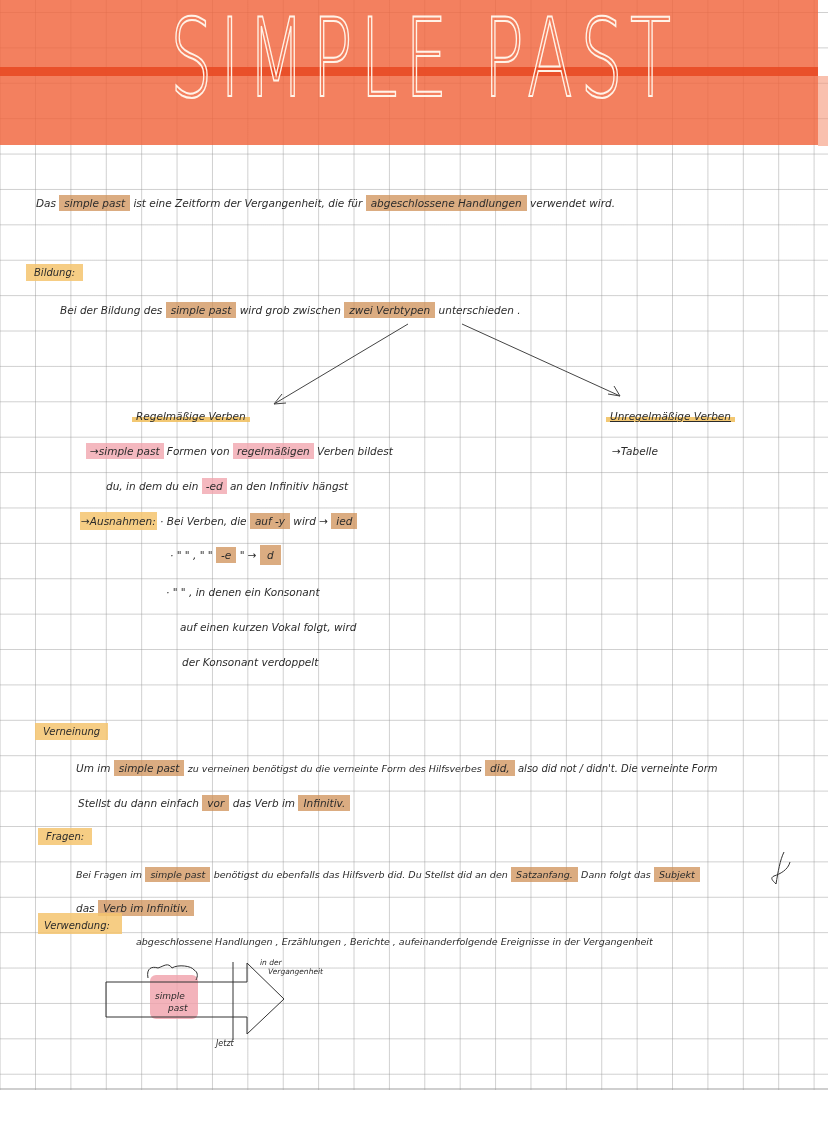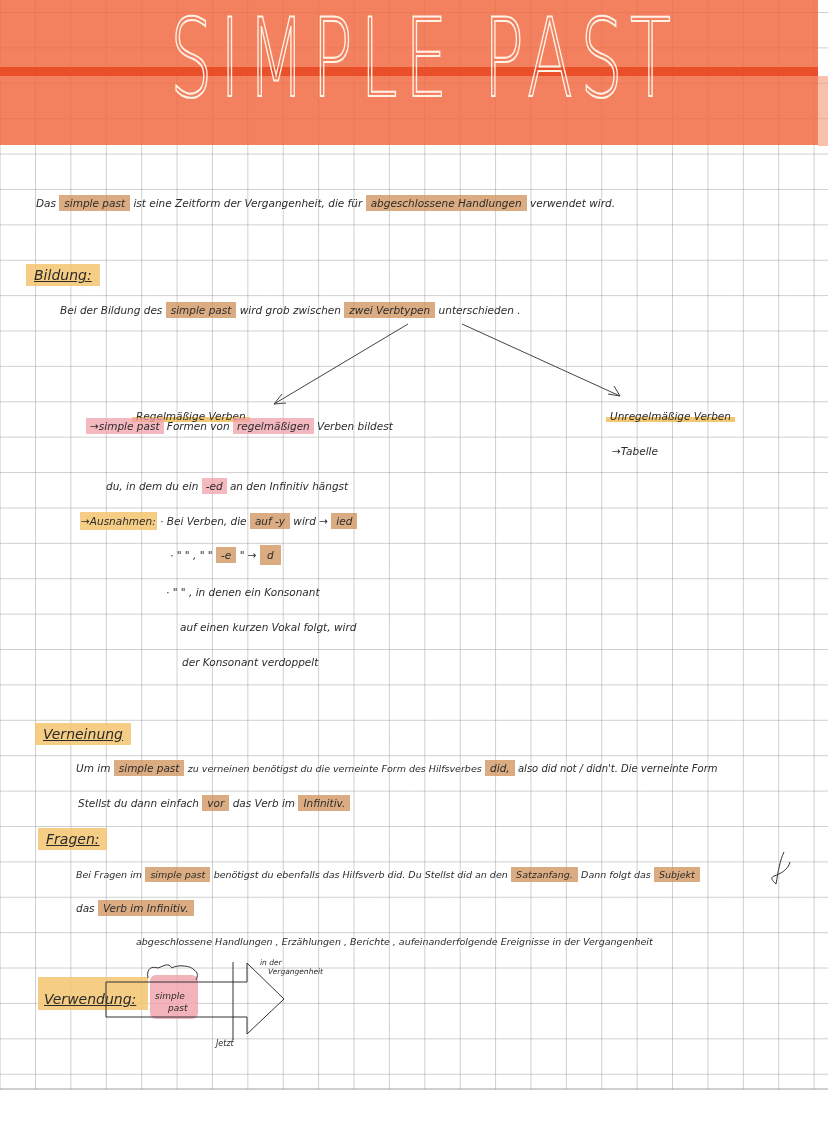--- a/index.html
+++ b/index.html
@@ -29,21 +29,21 @@
     font-family:"DejaVu Sans", sans-serif; font-weight:100;
     font-size:108px; letter-spacing:12px; color:transparent;
     -webkit-text-stroke:2px #fff3e8; transform:scaleX(0.62); transform-origin:left top;
     white-space:nowrap; line-height:110px;
   }
   .hw { position:absolute; font-size:10.5px; white-space:nowrap; line-height:16px; font-style:italic; color:#2b2b2b; }
   .hl-brown { background:rgba(205,140,80,0.72); padding:2px 5px; }
   .hl-yellow { background:rgba(244,196,110,0.85); padding:3px 1px; }
   .hl-pink { background:rgba(240,160,170,0.75); padding:2px 4px; }
   .hl-ul { background:linear-gradient(to top, rgba(240,190,90,0.85) 45%, transparent 45%); padding:0 4px;margin-top:34px; }
-  .heading { position:absolute; font-size:14px; font-style:italic; padding:3px 8px; background:rgba(244,196,110,0.85);text-decoration:underline; }
+  .heading { position:absolute; font-size:10px; font-style:italic; padding:3px 8px; background:rgba(244,196,110,0.85); }
   svg { position:absolute; overflow:visible; }
 </style>
 </head>
 <body>
 
 <div class="grid"></div>
 <div class="grid-bottom-line"></div>
 
 <div class="banner"></div>
 <div class="banner-stripe"></div>
@@ -72,21 +72,21 @@
     <line x1="408" y1="324" x2="274" y2="404"></line>
     <polyline points="282,394 274,404 286,403"></polyline>
     <line x1="462" y1="324" x2="620" y2="396"></line>
     <polyline points="608,394 620,396 614,386"></polyline>
   </g>
 </svg>
 
 <div class="hw" style="left:132px; top:408px;">
   <span class="hl-ul">Regelmäßige Verben</span>
 </div>
-<div class="hw" style="left:86px; top:418px;font-style:italic;">
+<div class="hw" style="left:86px; top:443px;font-style:italic;">
   <span class="hl-pink">→<span>simple past</span></span>
   <span>Formen von</span>
   <span class="hl-pink">regelmäßigen</span>
   <span>Verben  bildest</span>
 </div>
 <div class="hw" style="left:106px; top:478px;">
   <span>du,  in dem du  ein</span>
   <span class="hl-pink">-ed</span>
   <span>an den  Infinitiv  hängst</span>
 </div>
@@ -100,21 +100,21 @@
 <div class="hw" style="left:170px; top:547px;">
   <span>·   "    "  ,   "     "</span>
   <span class="hl-brown">-e</span>
   <span>"   →</span>
   <span class="hl-brown" style="padding:4px 7px;">d</span>
 </div>
 <div class="hw" style="left:166px; top:584px;">·  "  " , in  denen  ein  Konsonant</div>
 <div class="hw" style="left:180px; top:619px;">auf  einen  kurzen  Vokal  folgt,  wird</div>
 <div class="hw" style="left:182px; top:654px;">der  Konsonant  verdoppelt</div>
 
-<div class="hw" style="left:606px; top:408px;">
+<div class="hw" style="left:606px; top:408px;text-decoration:underline;">
   <span class="hl-ul">Unregelmäßige  Verben</span>
 </div>
 <div class="hw" style="left:612px; top:443px;">→Tabelle</div>
 
 <div class="heading" style="left:35px; top:723px;">Verneinung</div>
 <div class="hw" style="left:76px; top:760px;">
   <span>Um  im</span>
   <span class="hl-brown">simple past</span>
   <span style="font-size:9.5px">zu verneinen  benötigst  du die verneinte  Form des Hilfsverbes</span>
   <span class="hl-brown">did,</span>
@@ -137,21 +137,21 @@
   <span class="hl-brown" style="font-size:9.5px">Subjekt</span>
 </div>
 <svg width="30" height="40" style="left:766px; top:850px;">
   <path d="M18 2 C 14 10, 12 22, 10 34 C 6 30, 4 28, 8 26 C 14 24, 22 20, 24 12" stroke="#333" stroke-width="1" fill="none"></path>
 </svg>
 <div class="hw" style="left:76px; top:900px;">
   <span>das</span>
   <span class="hl-brown">Verb  im  Infinitiv.</span>
 </div>
 
-<div class="heading" style="left:38px; top:977px; padding:14px 12px 3px 6px;text-align:center;">Verwendung:</div>
+<div class="heading" style="left:38px; top:913px; padding:7px 12px 3px 6px;text-align:center;">Verwendung:</div>
 <div class="hw" style="left:136px; top:934px; font-size:9.5px;">abgeschlossene  Handlungen ,  Erzählungen ,  Berichte  ,  aufeinanderfolgende  Ereignisse   in der   Vergangenheit</div>
 
 <div style="position:absolute; left:150px; top:975px; width:48px; height:44px; background:rgba(240,160,170,0.8); border-radius:6px;"></div>
 <svg width="828" height="1134" style="left:0;top:0;">
   <g stroke="#333" stroke-width="1" fill="none">
     <path d="M106 982 L247 982 L247 963 L284 999 L247 1034 L247 1017 L106 1017 Z"></path>
     <line x1="233" y1="962" x2="233" y2="1040"></line>
     <path d="M148 978 C 146 968, 152 966, 158 968 C 164 966, 168 962, 172 968 C 178 964, 192 966, 194 970 C 198 972, 198 976, 196 980"></path>
   </g>
 </svg>

